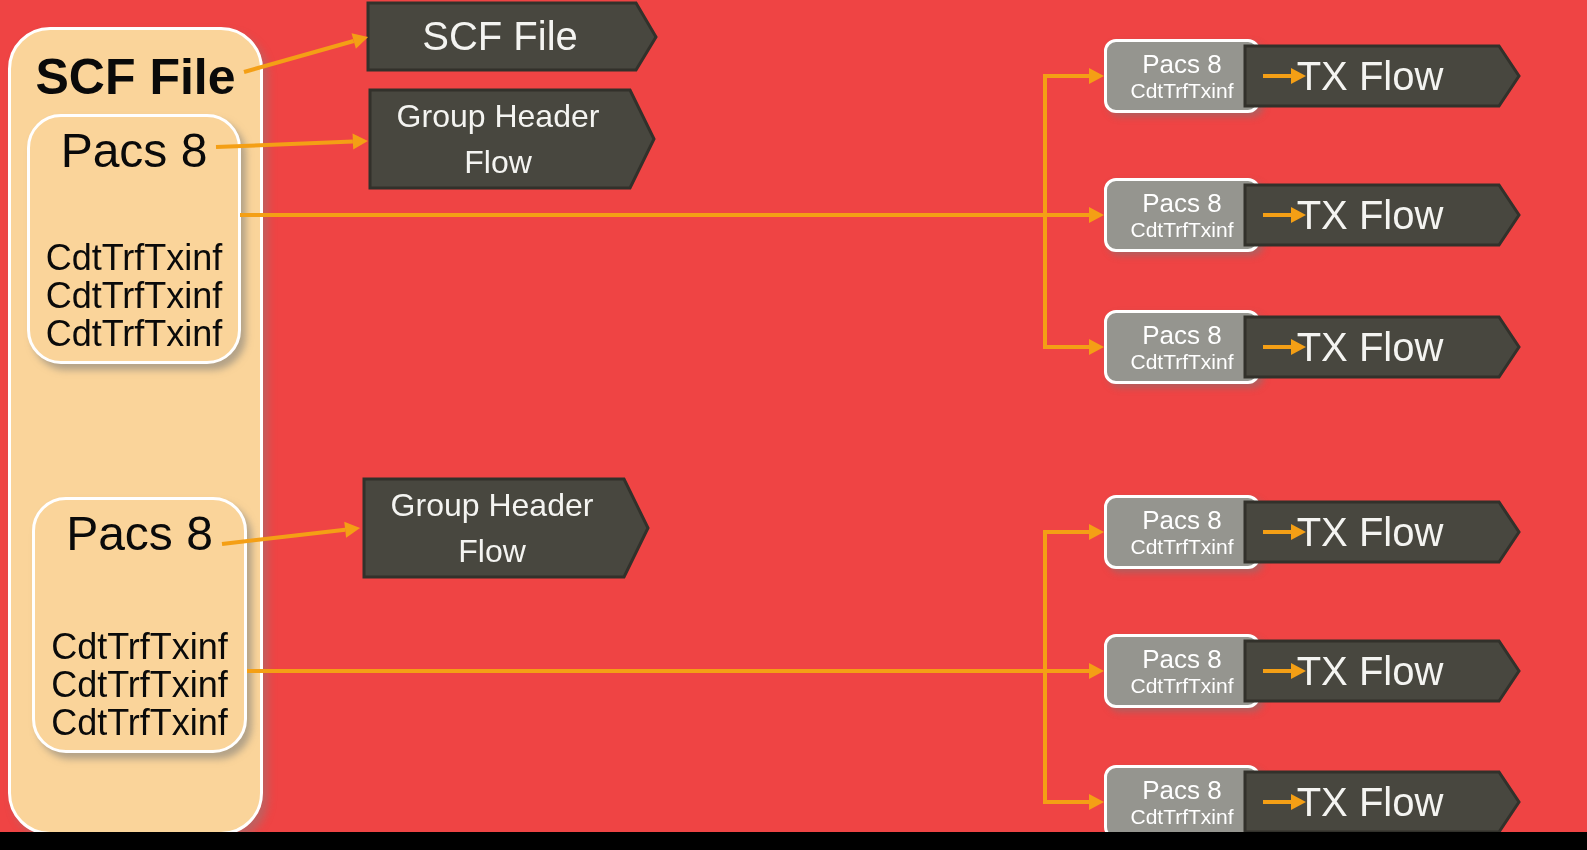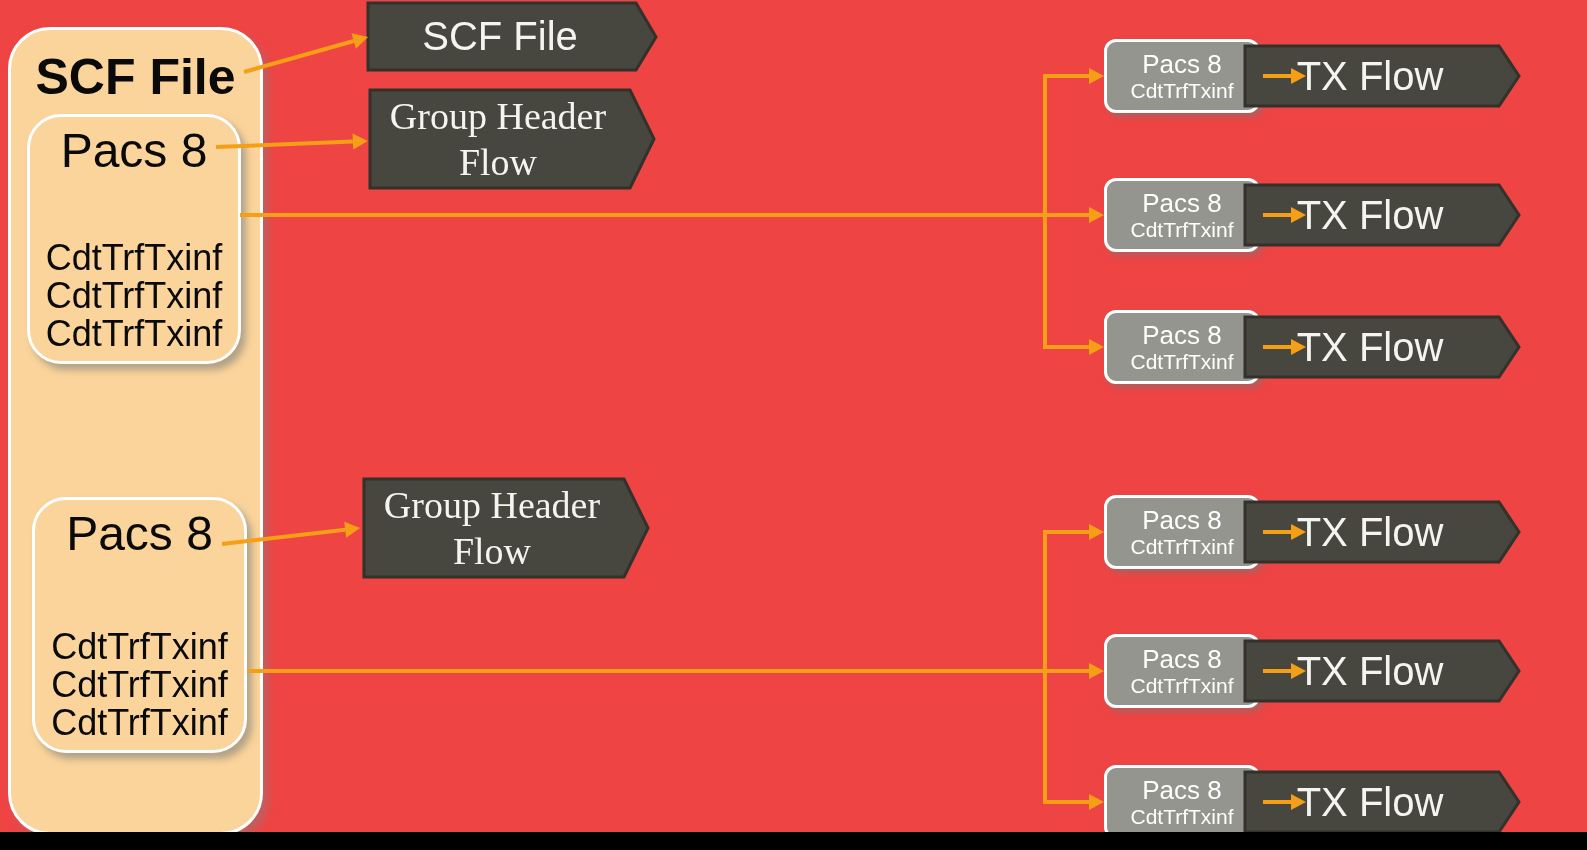--- a/index.html
+++ b/index.html
@@ -31,21 +31,21 @@
   .chev{position:absolute;}
   .chev svg{display:block;}
   .chev-label{
     position:absolute;left:0;top:0;bottom:0;display:flex;align-items:center;justify-content:center;
     color:#F4F4F1;text-align:center;
   }
   .chev-scf{left:366px;top:1px;}
   .chev-scf .chev-label{right:24px;font-size:40px;}
   .chev-gh1{left:368px;top:88px;}
   .chev-gh2{left:362px;top:477px;}
-  .chev-gh1 .chev-label,.chev-gh2 .chev-label{right:28px;font-size:38px;line-height:46px;font-family:Liberation Serif, serif;}
+  .chev-gh1 .chev-label,.chev-gh2 .chev-label{right:28px;font-size:32px;line-height:46px;}
   .chev-tx{left:1243px;}
   .chev-tx .chev-label{right:24px;font-size:40px;}
   
   .gnode{
     position:absolute;left:1104px;width:156px;height:74px;box-sizing:border-box;
     background:#95958F;border:3px solid #fff;border-radius:12px;
     box-shadow:4px 4px 6px rgba(120,120,120,.5);
     display:flex;flex-direction:column;align-items:center;justify-content:center;
     color:#fff;
   }

